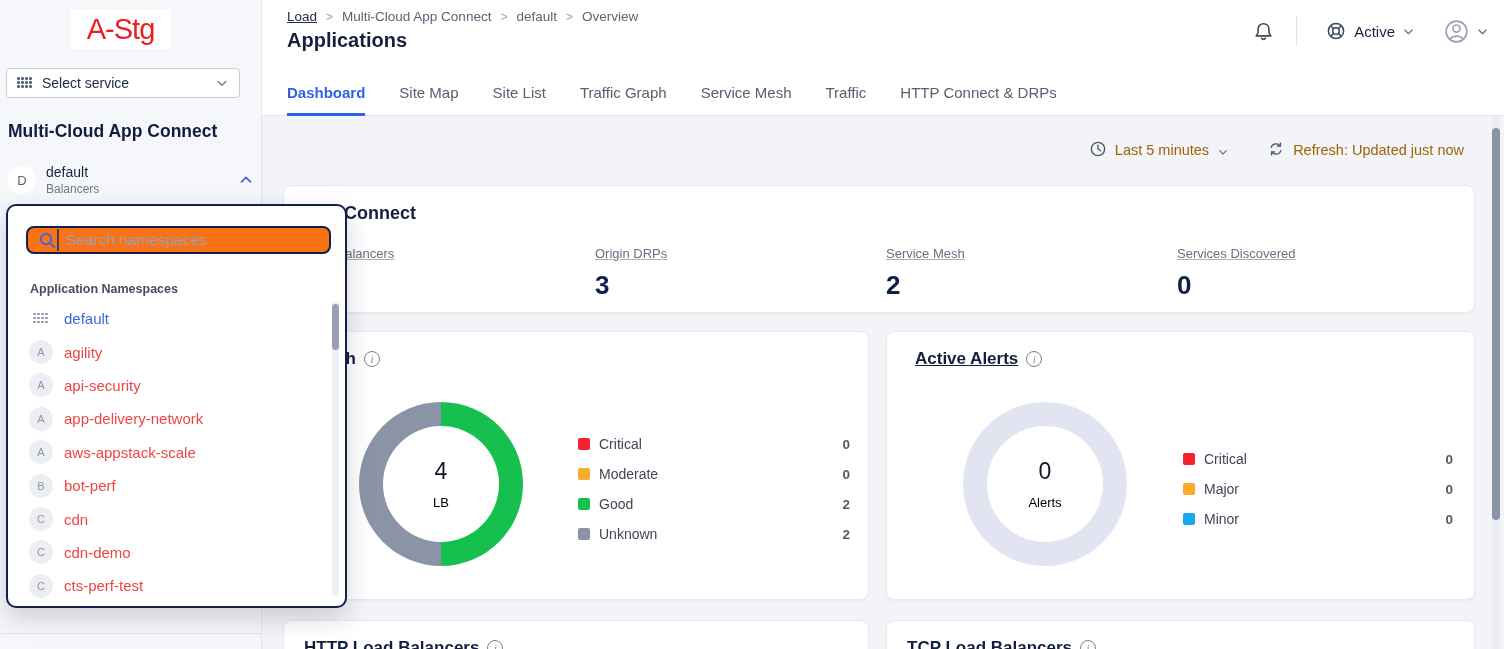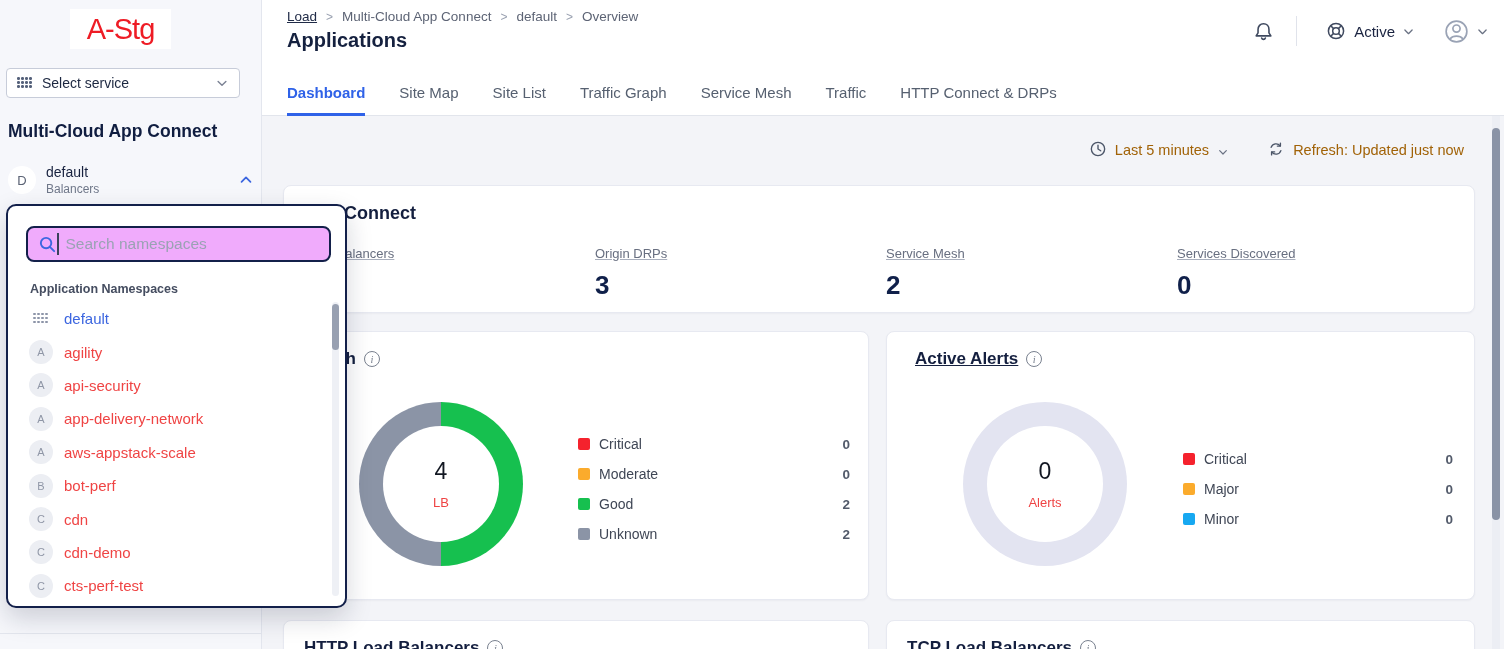--- a/index.html
+++ b/index.html
@@ -19,21 +19,21 @@
   .service-title { position:absolute; left:8px; top:121px; font-size:17.5px; font-weight:bold; color:#101d40; }
   .ns-row { position:absolute; left:8px; top:163px; width:246px; height:34px; display:flex; align-items:center; cursor:pointer; }
   .ns-avatar { width:28px; height:28px; border-radius:50%; background:#ffffff; color:#5b6375; font-size:13px; display:flex; align-items:center; justify-content:center; }
   .ns-texts { margin-left:10px; flex:1; }
   .ns-name { font-size:14px; color:#18223f; }
   .ns-sub { font-size:12px; color:#6f7789; margin-top:2px; }
   .sidebar-divider { position:absolute; left:0; top:633px; width:262px; height:1px; background:#e3e6ee; }
 
   
   .ns-panel { position:absolute; left:6px; top:204px; width:341px; height:404px; background:#fff; border:2px solid #13204a; border-radius:10px; box-shadow:0 10px 26px rgba(16,24,52,0.18); z-index:20; }
-  .ns-search { position:absolute; left:18px; top:20px; width:305px; height:36px; border:2px solid #13204a; border-radius:8px; display:flex; align-items:center; padding:0 10px; background:#f0abfc; }
+  .ns-search { position:absolute; left:18px; top:20px; width:305px; height:28px; border:2px solid #13204a; border-radius:8px; display:flex; align-items:center; padding:0 10px; background:#f97316; }
   .ns-search input { border:none; outline:none; flex:1; margin-left:7px; font-size:15.5px; color:#1c2740; font-family:inherit; background:transparent; }
   .ns-search input::placeholder { color:#9aa2b4; }
   .caret { width:1.5px; height:22px; background:#39425a; }
   .ns-section-label { position:absolute; left:22px; top:76px; font-size:12.5px; font-weight:bold; color:#454d60; }
   .ns-list { position:absolute; left:0; top:96px; width:100%; }
   .ns-item { height:33.4px; display:flex; align-items:center; padding-left:21px; cursor:pointer; }
   .ns-item .icon-cell { width:24px; display:flex; align-items:center; justify-content:center; }
   .item-avatar { width:24px; height:24px; border-radius:50%; background:#eceef3; color:#8f96a6; font-size:11px; display:flex; align-items:center; justify-content:center; text-transform:uppercase; }
   .ns-item .name { margin-left:11px; font-size:15px; color:#ef4444; }
   .ns-item.active .name { color:#3c66e0; }
@@ -75,21 +75,21 @@
   .stat .s-label { font-size:13px; color:#686f80; text-decoration:underline; text-decoration-color:#a9afbd; cursor:pointer; display:inline-block; }
   .stat .s-value { margin-top:8px; font-size:26px; font-weight:bold; color:#10204a; }
 
   .health-card { left:283px; top:331px; width:586px; height:269px; }
   .alerts-card { left:886px; top:331px; width:589px; height:269px; }
   .alerts-card .card-title { text-decoration:underline; cursor:pointer;margin-left:8px; }
 
   .donut { position:absolute; width:164px; height:164px; border-radius:50%; background:#e3e4f1; }
   .donut .hole { position:absolute; inset:24px; background:#fff; border-radius:50%; display:flex; flex-direction:column; align-items:center; justify-content:center; }
   .donut-value { font-size:23px; color:#121722; }
-  .donut-label { font-size:13px; color:#ef4444; margin-top:10px; }
+  .donut-label { font-size:13px; color:#000000; margin-top:10px; }
   .health-card .donut { left:75px; top:70px; }
   .alerts-card .donut { left:76px; top:70px; }
 
   .legend { position:absolute; }
   .health-card .legend { left:294px; top:97px; width:272px; }
   .alerts-card .legend { left:296px; top:112px; width:270px; }
   .legend-row { height:30px; display:flex; align-items:center; }
   .swatch { width:12px; height:12px; border-radius:2px; background:#ccc; }
   .legend-label { font-size:14px; color:#3f4655; margin-left:9px; }
   .legend-value { margin-left:auto; font-size:13.5px; font-weight:bold; color:#525a6a; }

